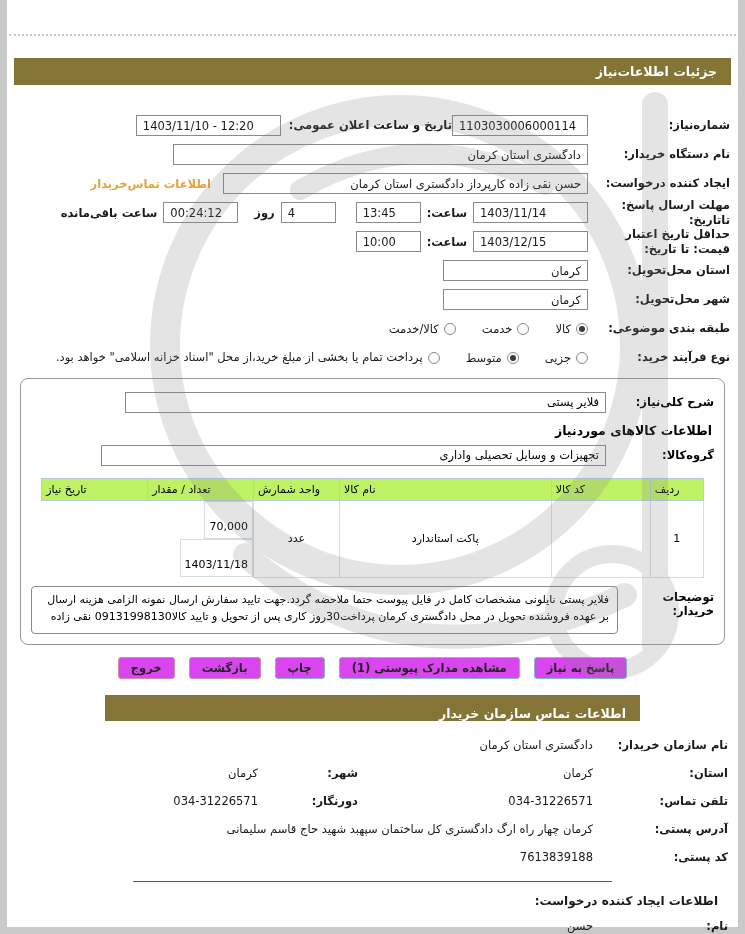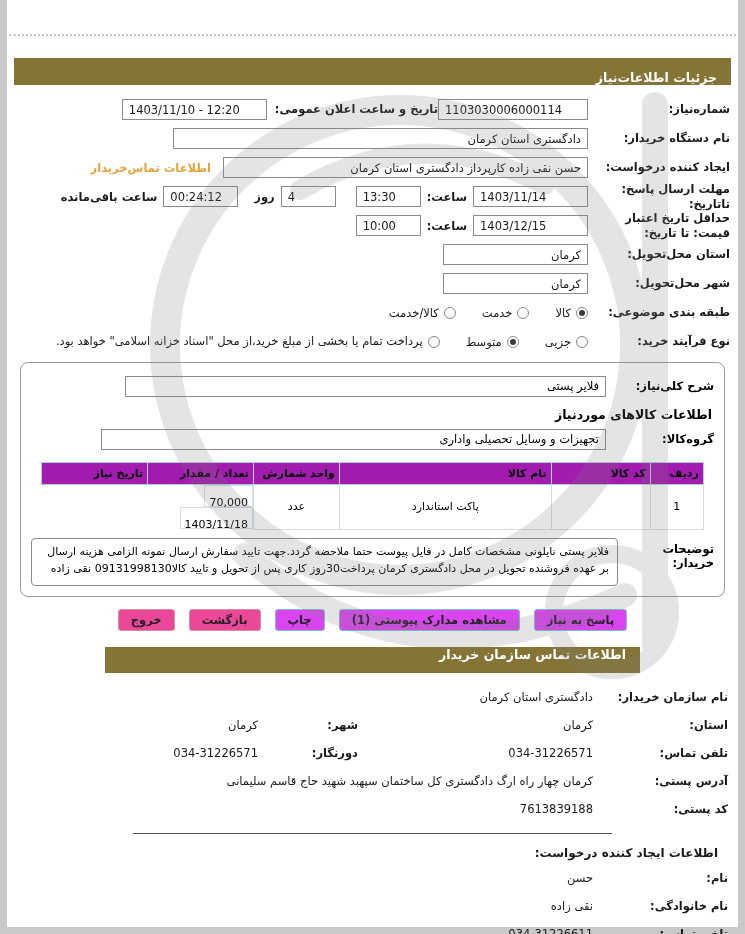--- a/index.html
+++ b/index.html
@@ -6,73 +6,73 @@
   html,body{width:745px;height:934px}
   body{
     background:#c9c9c9;
     font-family:"DejaVu Sans","Liberation Sans",sans-serif;
     position:relative;overflow:hidden;direction:rtl;
   }
   .sheet{position:absolute;left:7px;right:7px;top:0;bottom:7px;background:#fff;z-index:1}
   .dotted{height:36px;border-bottom:2px dotted #c6c6c6;margin:0 2px}
   .bar{
     background:#847537;color:#fff;font-weight:bold;font-size:12.5px;
-    height:27px;display:flex;align-items:flex-end;padding:0 14px;margin:22px 7px 8px;
+    height:27px;display:flex;align-items:center;padding:0 14px;margin:22px 7px 24px;
   }
   .form{padding:2px 8px;font-size:11.5px;color:#1a1a1a}
   .row{display:flex;align-items:center;min-height:29px}
   .lbl{font-weight:bold;width:142px;flex:none;line-height:1.25}
   .lbl.auto{width:auto;padding-left:8px}
   .sm-lbl{font-weight:bold;padding:0 6px}
   .box{
     border:1px solid #8a8a8a;background:#fff;height:21px;display:flex;align-items:center;
     padding:0 6px;font-size:11.5px;white-space:nowrap;overflow:hidden
   }
   .box.ltr{direction:ltr}
-  .w150{width:150px}.w145{width:145px}.w115{width:115px}.w65{width:65px}
+  .w150{width:136px}.w145{width:145px}.w115{width:115px}.w65{width:65px}
   .w55{width:55px}.w75{width:75px}.w415{width:415px}.w365{width:365px}
   .gap10{width:10px;flex:none}.gap20{width:20px;flex:none}
   .link{color:#e6a23c;font-weight:bold;padding:0 12px;cursor:pointer;white-space:nowrap}
   .radio-group{display:flex;align-items:center}
   .opt{display:flex;align-items:center;margin-left:26px;cursor:pointer}
   .radio{
     width:12px;height:12px;border:1px solid #8a8a8a;border-radius:50%;
     background:#fdfdfd;display:inline-flex;align-items:center;justify-content:center;
     margin-left:5px;flex:none
   }
   .radio .dot{width:6px;height:6px;border-radius:50%;background:#3a3a3a;display:none}
   .radio.checked .dot{display:block}
   .pay-text{line-height:1.3}
   .panel{border:1px solid #9a9a9a;border-radius:8px;margin:4px 13px;padding:8px 10px 10px;font-size:11.5px}
   .prow{display:flex;align-items:center;min-height:30px}
   .plbl{font-weight:bold;width:108px;flex:none;line-height:1.3}
   .ptitle{font-weight:bold;font-size:12.5px;margin:6px 2px 2px}
   table{width:97%;margin:8px auto 2px;border-collapse:collapse;font-size:11px}
   th{
-    background:#a21caf;border:1px solid #b3ccda;font-weight:bold;height:22px;
-    text-align:right;padding:2px 4px
-  }
-  td{border:1px solid #d4dde3;background:#fff;height:22px;text-align:center;padding:10px 4px}
+    background:#bef264;border:1px solid #b3ccda;font-weight:normal;height:22px;
+    text-align:left;padding:2px 4px
+  }
+  td{border:1px solid #d4dde3;background:#fff;height:22px;text-align:center;padding:18px 4px}
   col.c-row{width:8%}col.c-code{width:15%}col.c-name{width:32%}
   col.c-unit{width:13%}col.c-qty{width:16%}col.c-date{width:16%}
   .notes-row{display:flex;align-items:flex-start;margin-top:8px}
   .notes-box{
     flex:1;border:1px solid #8a8a8a;border-radius:4px;min-height:48px;
     padding:4px 8px;font-size:11px;line-height:1.6;text-align:right
   }
   .btns{display:flex;justify-content:center;gap:14px;margin:12px 0 4px}
   .btn{
     border-radius:3px;padding:3px 12px;font-size:11.5px;font-weight:bold;color:#222;
     cursor:pointer;font-family:inherit;white-space:nowrap
   }
   .btn-t{background:#d946ef;border:1px solid #7fbccb}
-  .btn-p{background:#ec4899;border:1px solid #cf8f9d}
+  .btn-p{background:#d946ef;border:1px solid #cf8f9d}
   .bar2{
     background:#847537;color:#fff;font-weight:bold;font-size:12.5px;height:26px;
-    width:535px;margin:16px auto 10px;display:flex;align-items:flex-start;padding:0 14px
+    width:535px;margin:16px auto 10px;display:flex;align-items:flex-end;padding:0 14px
   }
   .contact{font-size:11.5px;color:#1a1a1a;padding:0 10px}
   .crow{display:flex;align-items:center;min-height:28px}
   .clbl{font-weight:bold;width:135px;flex:none}
   .cval{width:235px}
   .clbl2{font-weight:bold;width:100px;flex:none}
   .ltrtxt{direction:ltr;unicode-bidi:embed;display:inline-block}
   .divider{border-top:1px solid #555;margin:10px 116px 6px 116px}
   .ctitle{font-weight:bold;font-size:12px;padding:4px 10px;margin-top:8px}
   .watermark{position:absolute;inset:0;z-index:6;pointer-events:none;opacity:.20}
@@ -105,21 +105,21 @@
     <div class="row">
       <span class="lbl">ایجاد کننده درخواست:</span>
       <span class="box w365">حسن نقی زاده کارپرداز دادگستری استان کرمان</span>
       <span class="link">اطلاعات تماس‌خریدار</span>
     </div>
 
     <div class="row">
       <span class="lbl">مهلت ارسال پاسخ: تاتاریخ:</span>
       <span class="box ltr w115">1403/11/14</span>
       <span class="sm-lbl">ساعت:</span>
-      <span class="box ltr w65">13:30</span>
+      <span class="box ltr w65">13:45</span>
       <span class="gap20"></span>
       <span class="box ltr w55">4</span>
       <span class="sm-lbl">روز</span>
       <span class="gap10"></span>
       <span class="box ltr w75">00:24:12</span>
       <span class="sm-lbl">ساعت باقی‌مانده</span>
     </div>
 
     <div class="row">
       <span class="lbl">حداقل تاریخ اعتبار قیمت: تا تاریخ:</span>

